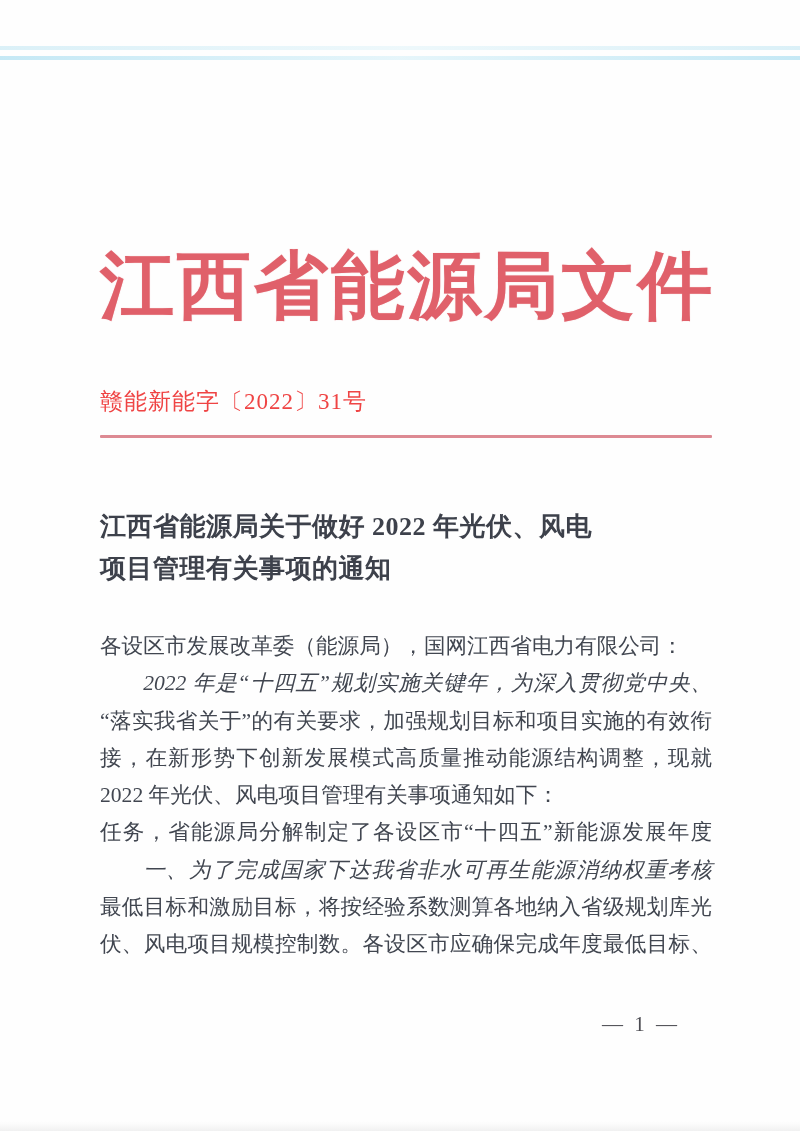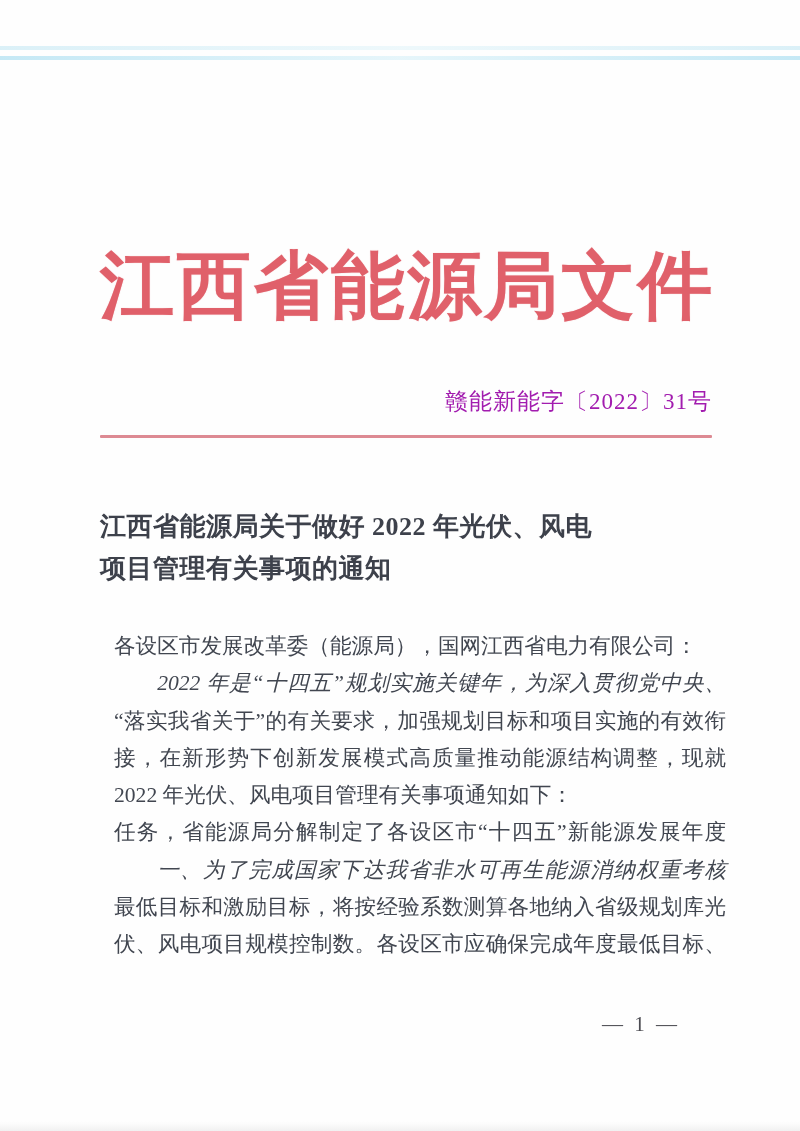--- a/index.html
+++ b/index.html
@@ -39,23 +39,23 @@
     white-space: nowrap;
     text-shadow: 0 0 1px rgba(224,96,106,.45);
   }
 
   
   .doc-number {
     position: absolute;
     top: 386px;
     left: 100px;
     width: 612px;
-    text-align: right;
+    text-align: left;
     font-size: 23px;
-    color: #a21caf;
+    color: #ef4444;
     letter-spacing: 1px;
   }
 
   
   .red-rule {
     position: absolute;
     top: 435px;
     left: 100px;
     width: 612px;
     height: 3px;
@@ -75,21 +75,21 @@
     color: #3d414b;
     text-align: left;
     line-height: 42px;
     letter-spacing: 0.5px;
   }
 
   
   .doc-body {
     position: absolute;
     top: 628px;
-    left: 114px;
+    left: 100px;
     width: 612px;
     font-size: 21.6px;
     color: #414650;
     line-height: 37.25px;
   }
   .doc-body .line { display: block; white-space: nowrap; }
   .doc-body .jl {
     white-space: normal;
     text-align: justify;
     text-align-last: justify;

